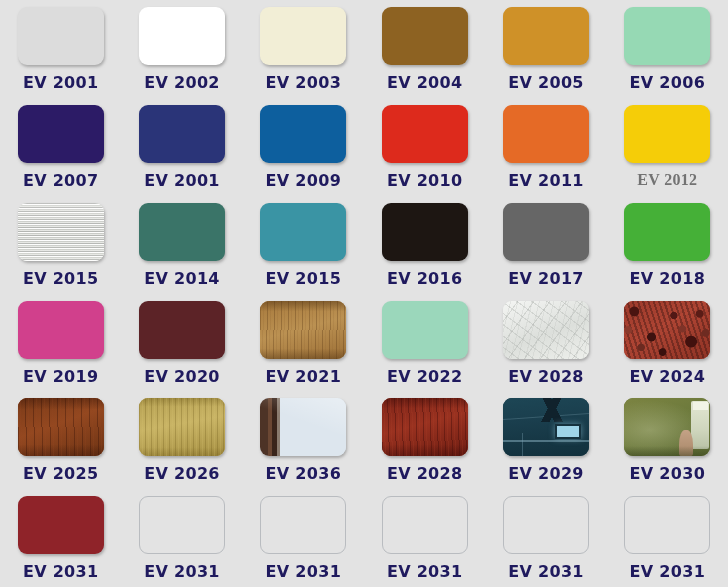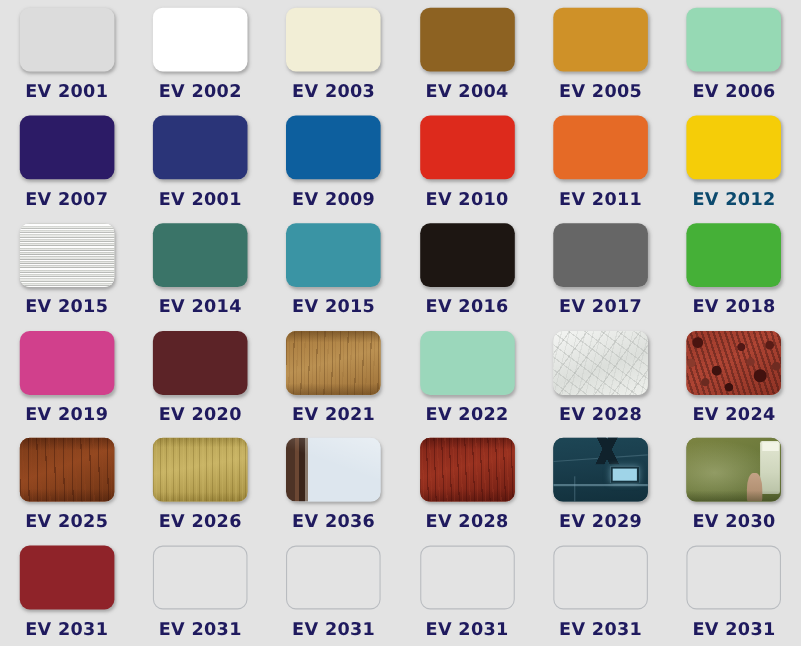--- a/index.html
+++ b/index.html
@@ -300,21 +300,21 @@
     <div class="swatch-cell">
       <div class="swatch-chip" style="background: rgb(221, 42, 28);"></div>
       <div class="swatch-label" style="color: rgb(31, 26, 94);">EV 2010</div>
     </div>
     <div class="swatch-cell">
       <div class="swatch-chip" style="background: rgb(229, 106, 38);"></div>
       <div class="swatch-label" style="color: rgb(31, 26, 94);">EV 2011</div>
     </div>
     <div class="swatch-cell">
       <div class="swatch-chip" style="background: rgb(245, 205, 8);"></div>
-      <div class="swatch-label" style="color: #0c4a6e;">EV 2012</div>
+      <div class="swatch-label" style="color: #737373; font-family: Liberation Serif, serif;">EV 2012</div>
     </div>
     <div class="swatch-cell">
       <div class="swatch-chip" style="background: rgb(228, 230, 226);">
         <div class="tex tex-brushed"></div>
       </div>
       <div class="swatch-label" style="color: rgb(31, 26, 94);">EV 2015</div>
     </div>
     <div class="swatch-cell">
       <div class="swatch-chip" style="background: rgb(58, 116, 104);"></div>
       <div class="swatch-label" style="color: rgb(31, 26, 94); text-align: center;">EV 2014</div>

